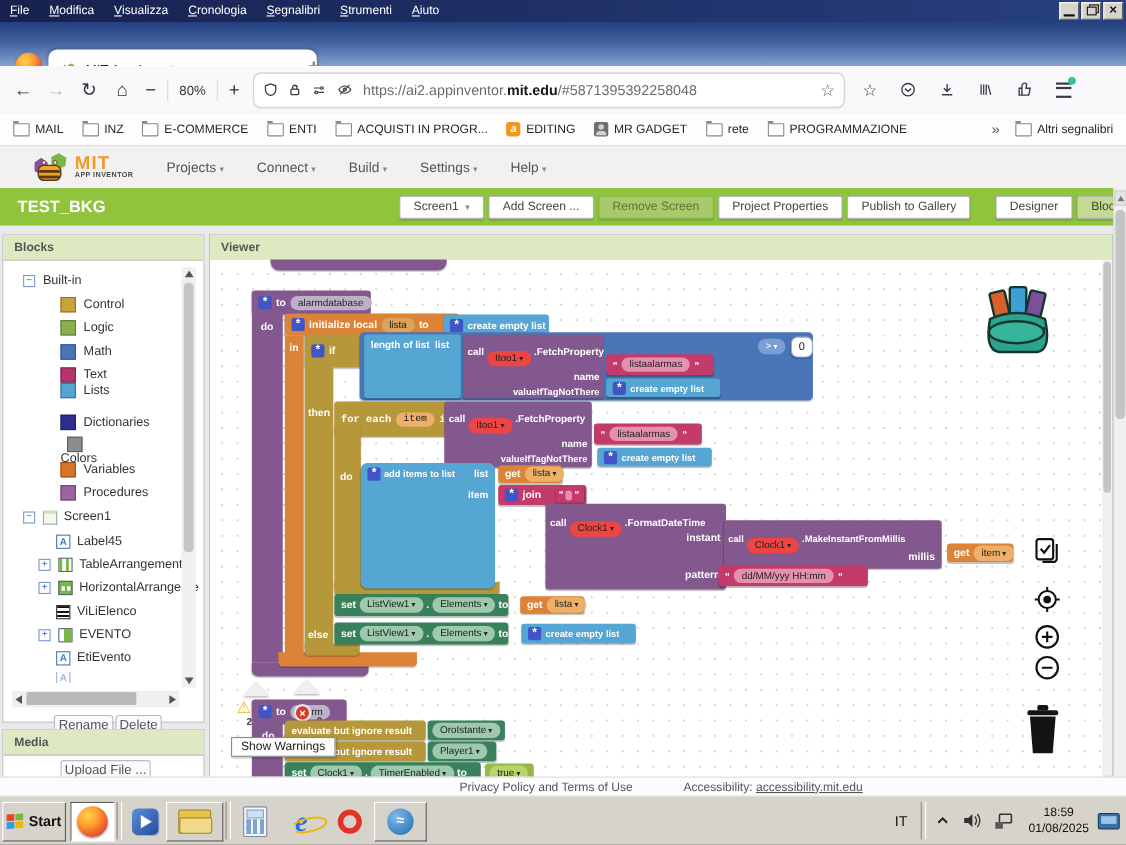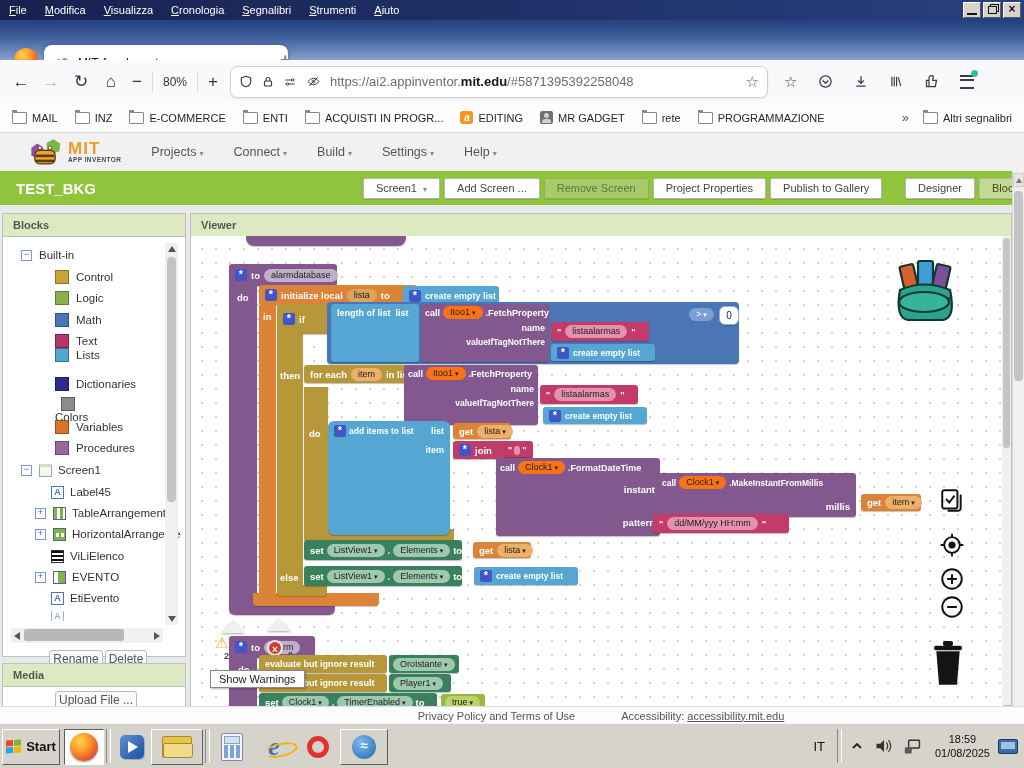--- a/index.html
+++ b/index.html
@@ -91,21 +91,21 @@
   
   #canvas{position:absolute;left:0;top:22px;width:812px;height:471px;overflow:hidden;background:#fff;
     background-image:radial-gradient(#d4d4d4 1.2px,transparent 1.3px);background-size:14px 14px;background-position:4px 6px;}
   .blk{position:absolute;border-radius:3px;color:#fff;font-size:9.5px;font-weight:bold;display:flex;align-items:center;gap:4px;padding:0 6px;white-space:nowrap;box-sizing:border-box;box-shadow:0 1px 1px rgba(0,0,0,.25);}
   .frame{position:absolute;box-shadow:0 1px 1px rgba(0,0,0,.2);}
   .c-prc{background:#83588f;} .c-var{background:#dd8337;} .c-ctl{background:#b6983a;}
   .c-lst{background:#55a6d3;} .c-txt{background:#c23b6b;} .c-mth{background:#4a76b8;}
   .c-cmp{background:#38815c;} .c-lgc{background:#98b842;}
   .gear{width:12px;height:12px;background:#4255c7;border-radius:2px;color:#fff;font-size:11px;line-height:11px;text-align:center;font-weight:bold;flex:none;}
   .fld{background:#bfb0c9;border-radius:8px;color:#222;font-weight:normal;font-size:9px;padding:1px 7px;line-height:11px;}
-  .fld.tan{background:#dca35c;} .fld.ora{background:#eeb068;} .fld.pur{background:#f97316;}
+  .fld.tan{background:#dca35c;} .fld.ora{background:#eeb068;} .fld.pur{background:#ef4444;margin-top:13px;}
   .fld.grn{background:#9ec9ad;} .fld.pnk{background:#e590ad;} .fld.lgr{background:#bad36b;}
   .car::after{content:" ▾";font-size:7px;}
   .blbl{position:absolute;color:#fff;font-size:9.5px;font-weight:bold;}
   .numblk{position:absolute;background:#fff;border:1px solid #9ab0cf;border-radius:6px;color:#222;font-size:10px;text-align:center;box-shadow:0 1px 1px rgba(0,0,0,.2);}
   .qq{color:#fff;font-size:9px;font-weight:bold;}
   .ctl-icon{position:absolute;}
   .tri{position:absolute;width:0;height:0;border-left:12px solid transparent;border-right:12px solid transparent;border-bottom:13px solid #efefef;filter:drop-shadow(0 1px 1px #aaa);}
   .warn-tri{position:absolute;color:#e8b818;font-size:15px;}
   .cnt{position:absolute;font-size:9px;font-weight:bold;color:#444;}
   .errbadge{position:absolute;width:16px;height:16px;border-radius:50%;background:#d23f31;border:2px solid #e8e8e8;color:#fff;font-size:10px;font-weight:bold;text-align:center;line-height:15px;box-sizing:border-box;}
@@ -504,21 +504,21 @@
           <span class="qq">"</span>
         </div>
         <div class="blk c-lst" style="left:224px;top:42px;width:104px;height:17px;">
           <span class="gear">*</span>
           <span style="font-size:8.5px">create empty list</span>
         </div>
         <span class="fld car" style="position:absolute;left:362px;top:6px;background:#7b9fd4;color:#fff;">&gt;</span>
         <div class="numblk" style="left:392px;top:4px;width:18px;height:17px;line-height:17px;">0</div>
       </div>
 
-      <div class="blk c-ctl" style="left:113px;top:129px;width:104px;height:18px;">
+      <div class="blk c-ctl" style="left:113px;top:129px;width:104px;height:32px;font-family:Liberation Mono, monospace;">
         <span>for each</span>
         <span class="fld ora">item</span>
         <span>in list</span>
       </div>
       <div class="frame c-ctl" style="left:113px;top:151px;width:24px;height:148px;"></div>
       <span class="blbl" style="left:118px;top:192px;">do</span>
       <div class="frame c-ctl" style="left:113px;top:293px;width:150px;height:13px;border-radius:0 0 4px 4px;"></div>
 
       <div class="blk c-prc" style="left:213px;top:129px;width:134px;height:60px;display:block;padding:2px 4px;">
         <div style="display:flex;align-items:center;gap:3px;font-size:9px;">

